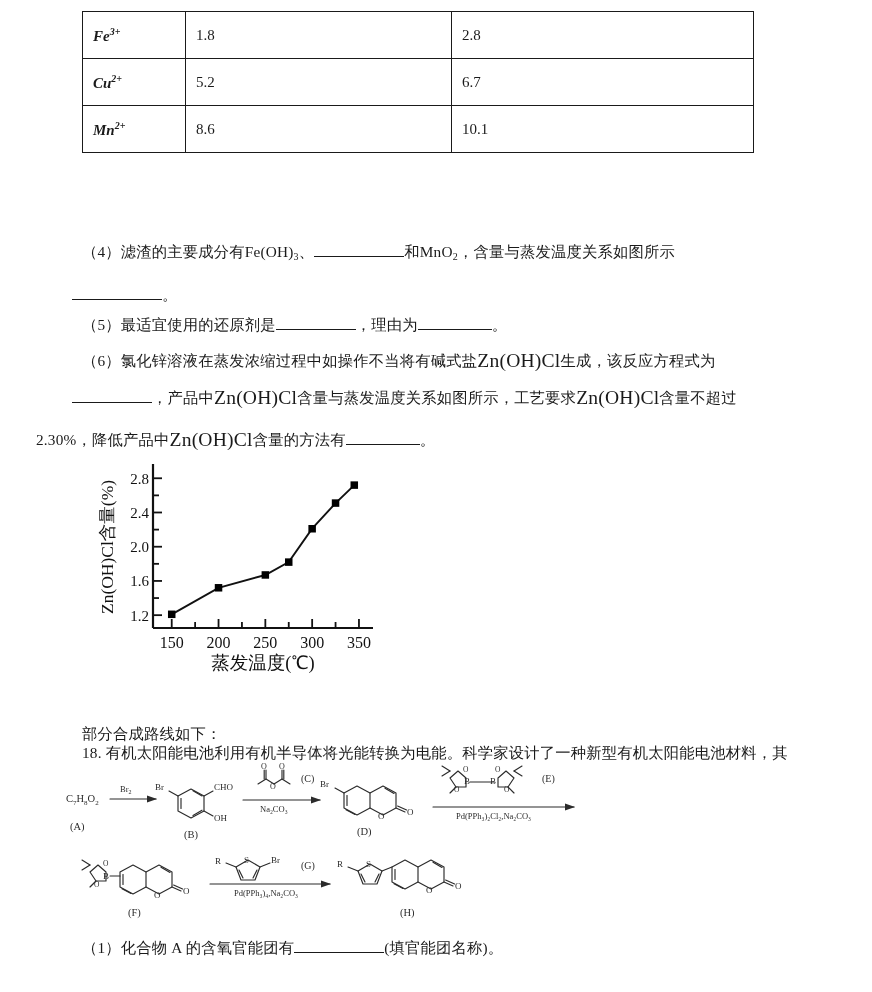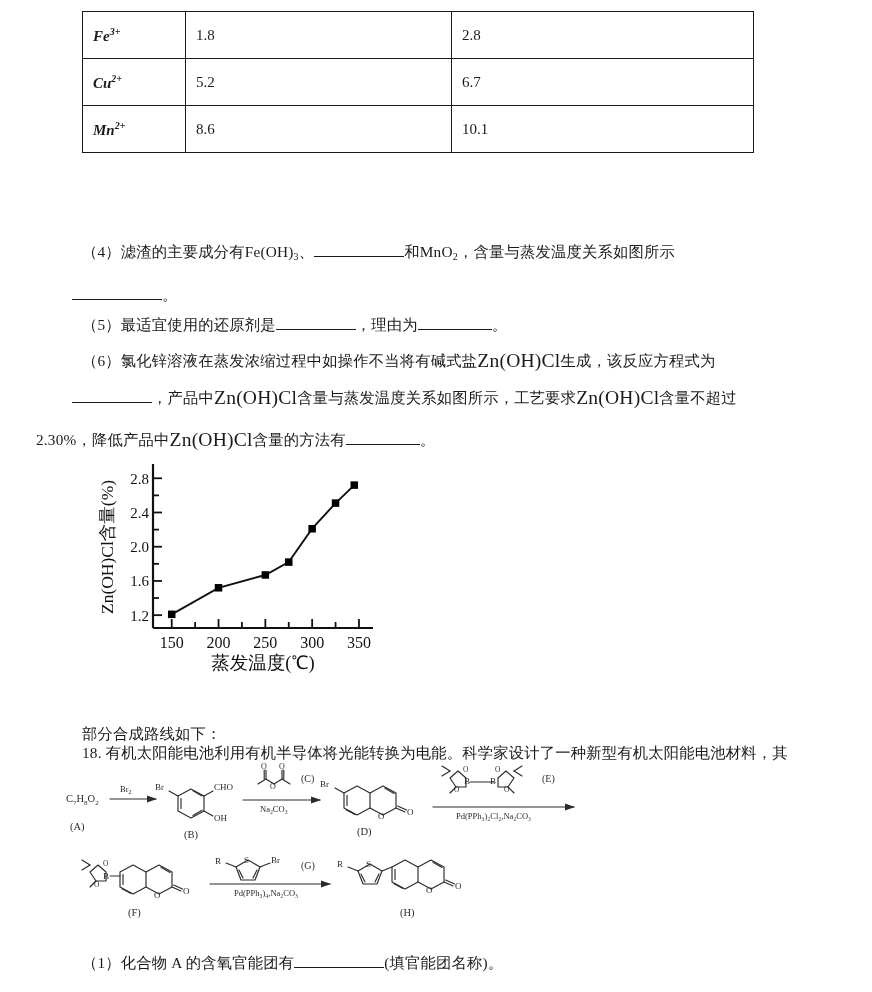--- a/index.html
+++ b/index.html
@@ -53,21 +53,21 @@
   .bl-90{ width:90px; } .bl-80{ width:80px; } .bl-74{ width:74px; }
 
   .q4a{ top:240px; }
   .q4b{ left:72px; top:283px; }
   .q5 { top:313px; }
   .q6a{ top:350px;text-align:center; }
   .q6b{ left:72px; top:386px; }
   .q6c{ left:36px; top:428px; }
   .q18a{ top:723px;margin-top:19px; }
   .q18b{ top:723px; }
-  .q18c{ top:936px;margin-top:15px; }
+  .q18c{ top:936px; }
 
   
   .bigp{ font-size:1.28em; line-height:0; position:relative; top:.04em; }
 
   
   .chart{
     position:absolute; left:95px; top:458px;
     width:300px; height:215px;
   }
   .chart svg{ display:block; }

